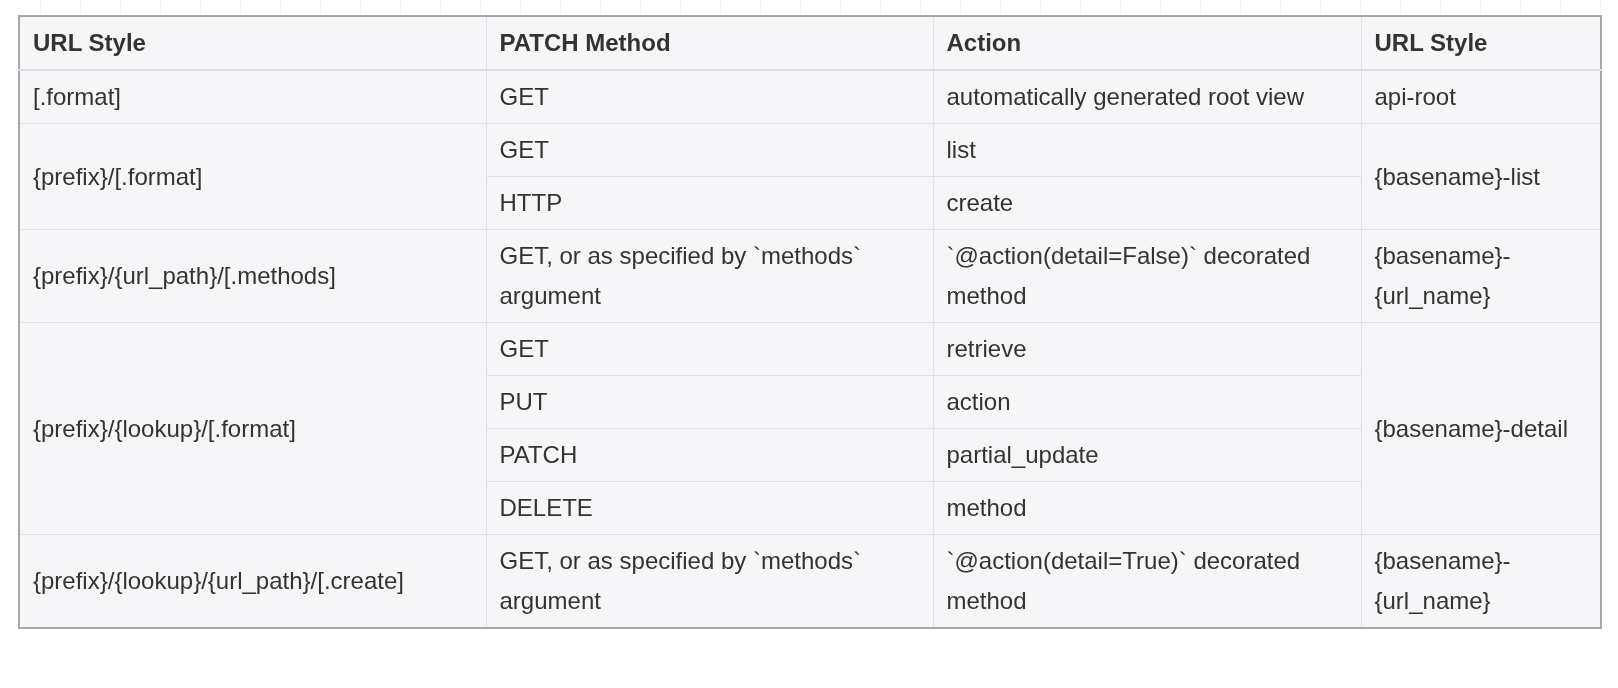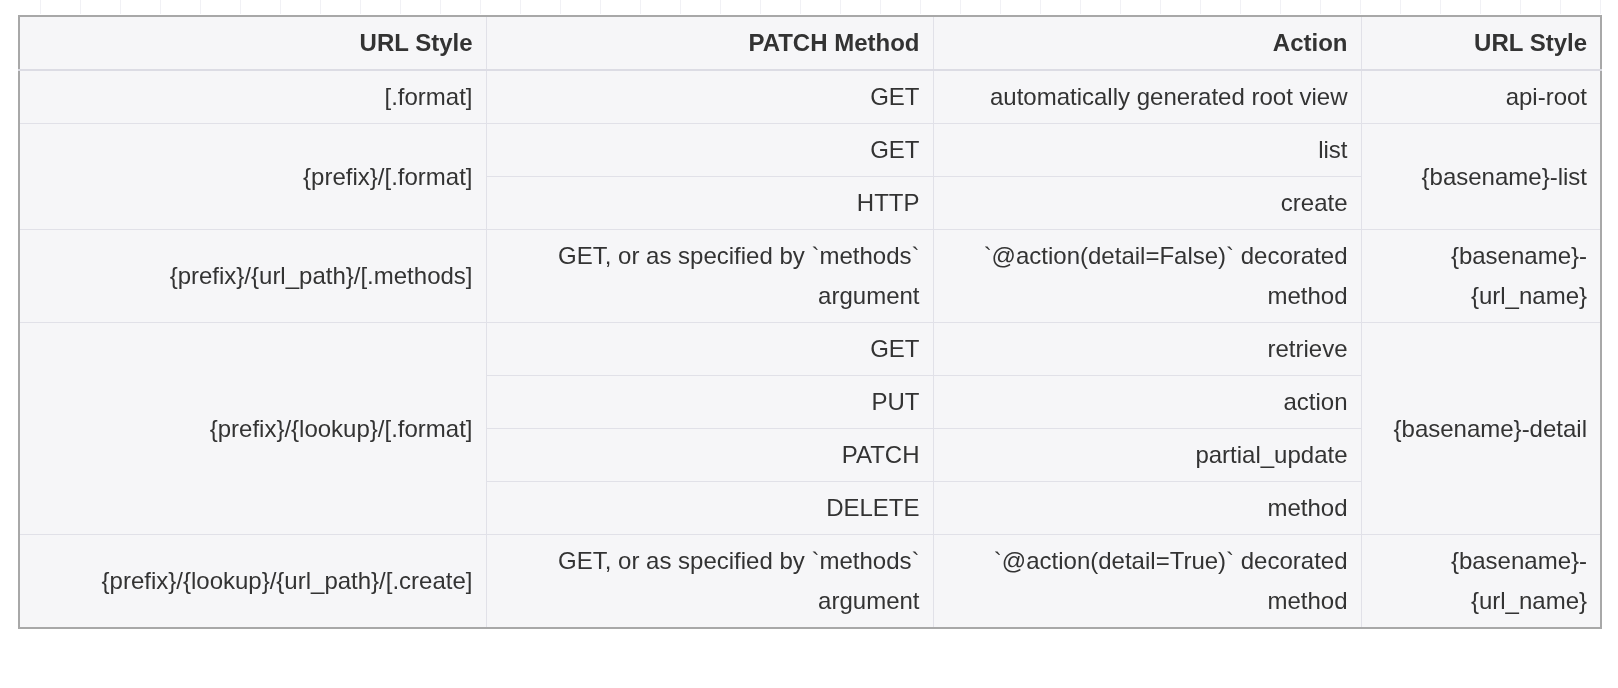--- a/index.html
+++ b/index.html
@@ -41,26 +41,26 @@
     line-height: 40px;
   }
   col.c1 { width: 467px; }
   col.c2 { width: 447px; }
   col.c3 { width: 428px; }
   col.c4 { width: 240px; }
   th, td {
     border: 1px solid #e1e1e8;
     padding: 6px 13px;
     vertical-align: middle;
-    text-align: right;
+    text-align: left;
     overflow: hidden;
   }
   th {
     font-weight: bold;
-    text-align: right;
+    text-align: left;
     border-bottom: 2px solid #dcdce4;
     color: #333333;
   }
 </style>
 </head>
 <body>
 
 <div class="top-ruler">
     <i style="left: 40px;"></i>
     <i style="left: 80px;"></i>

